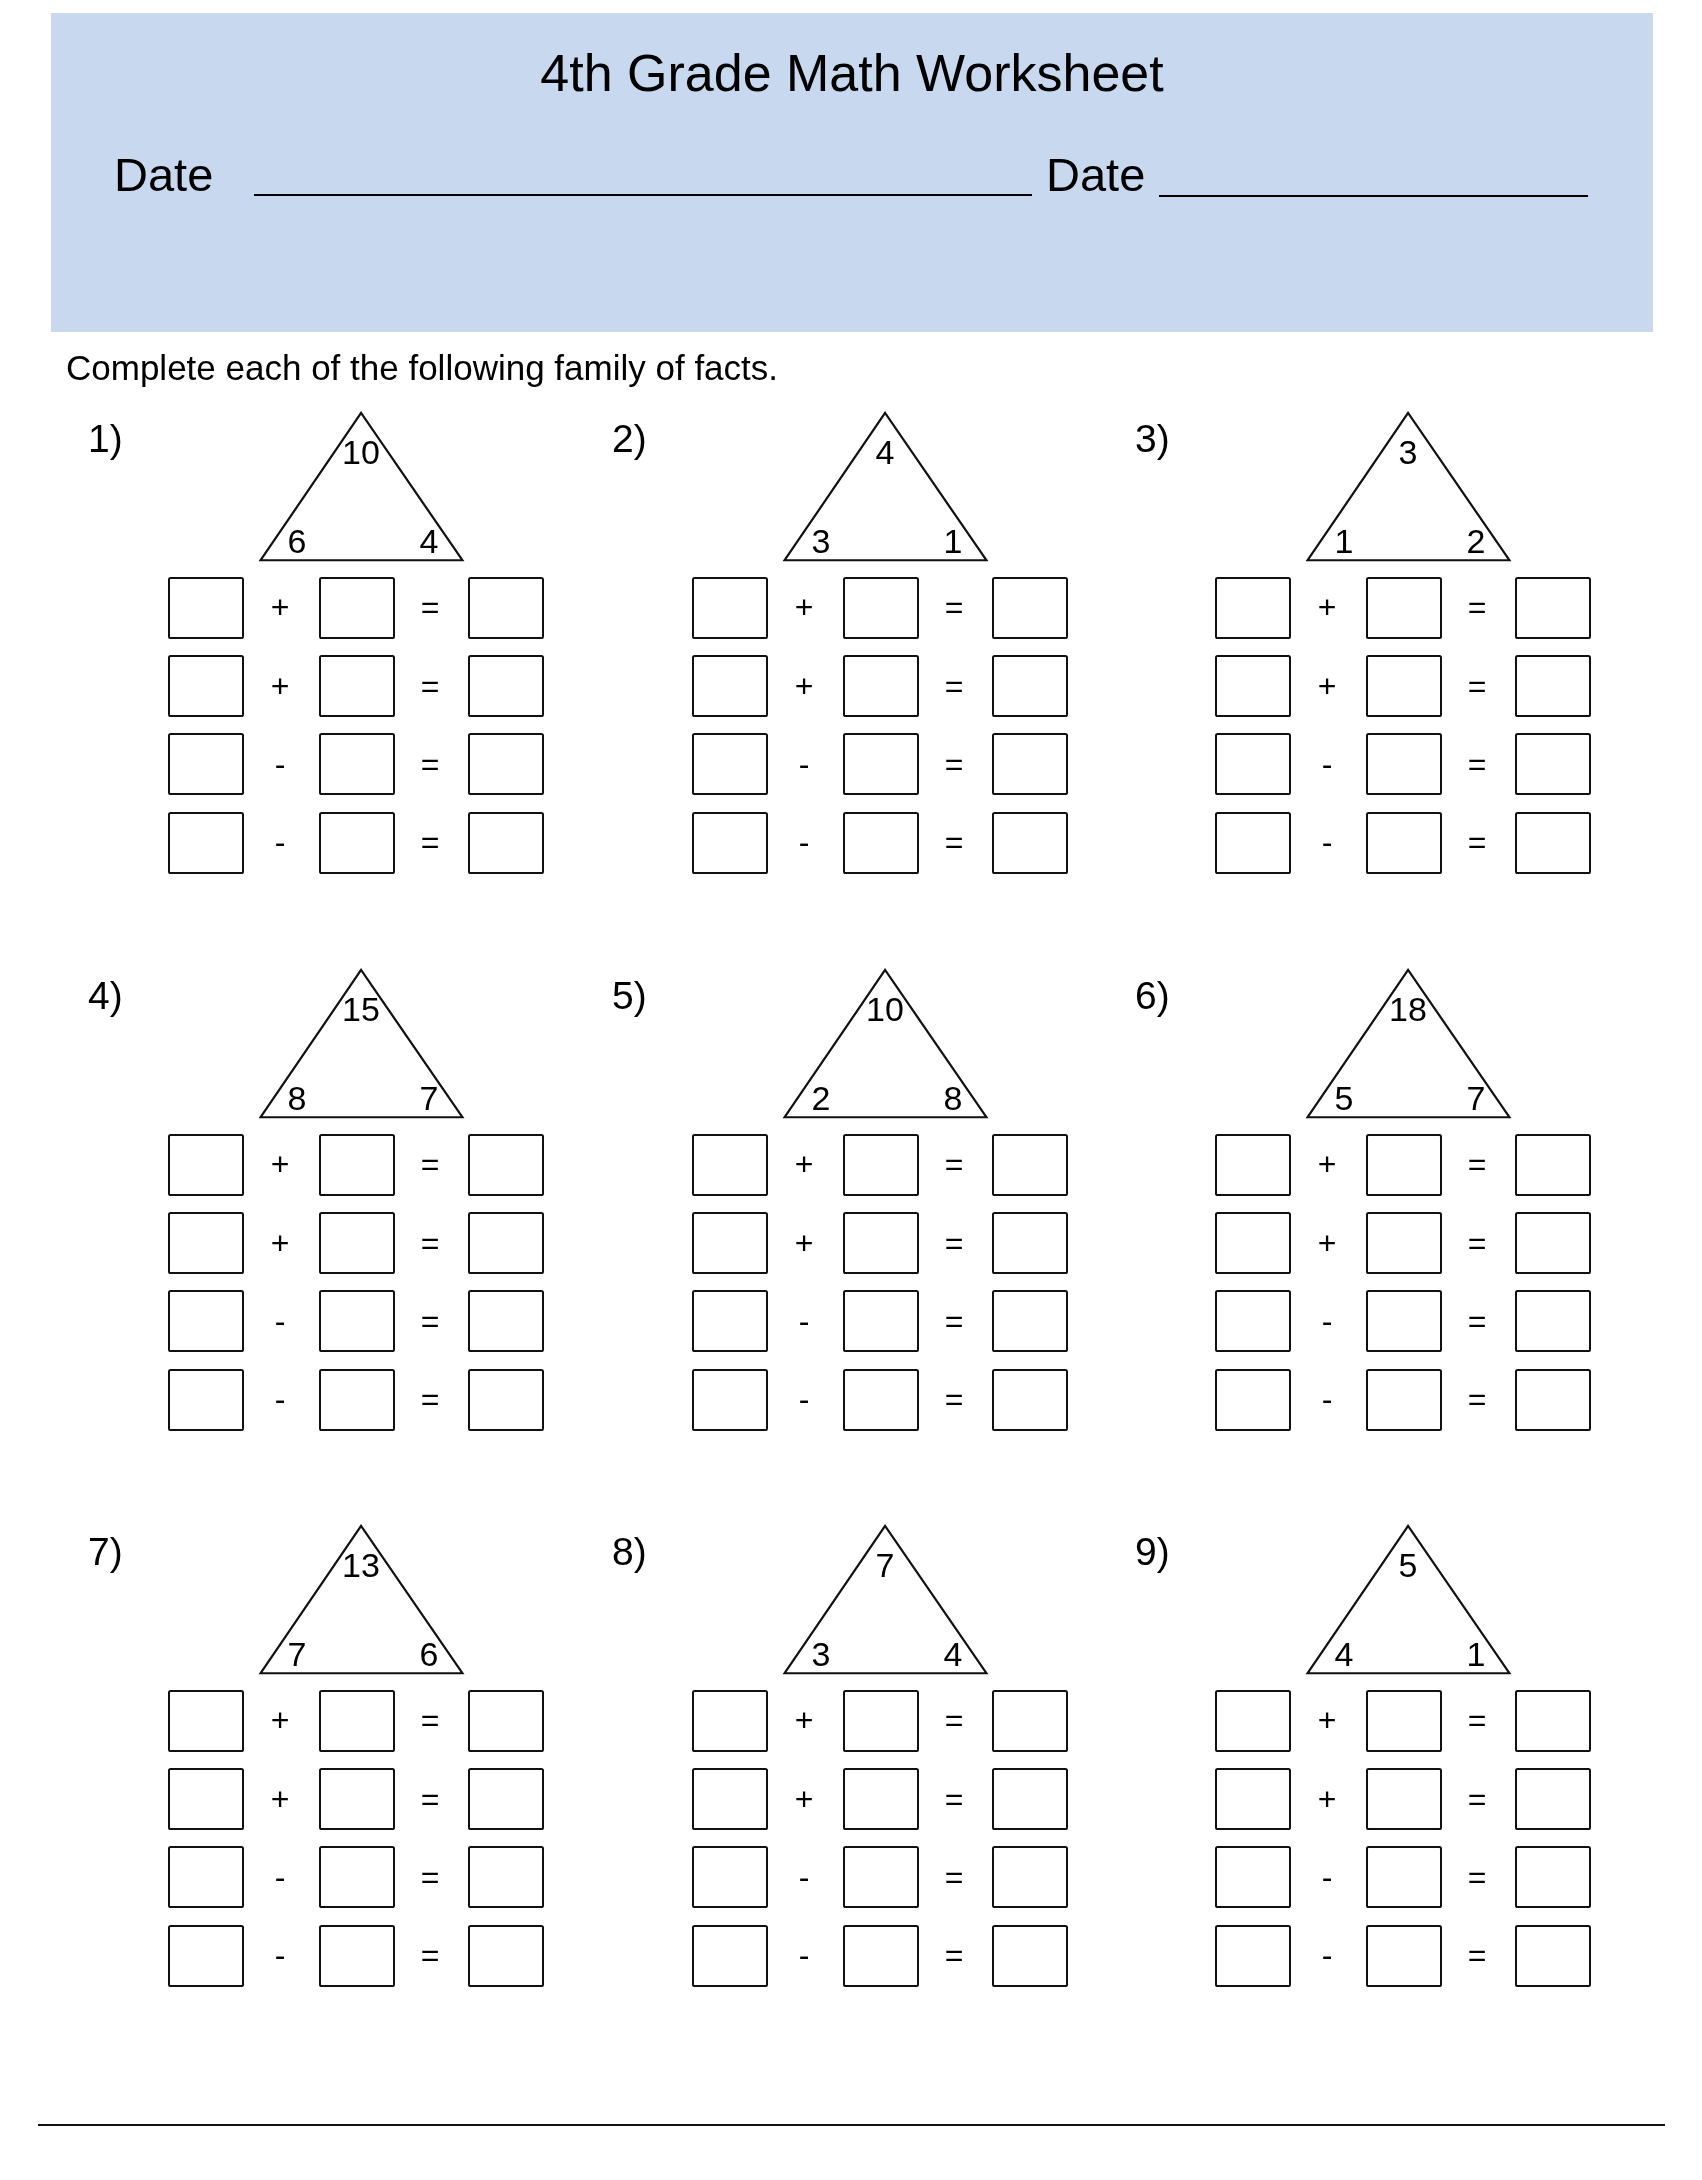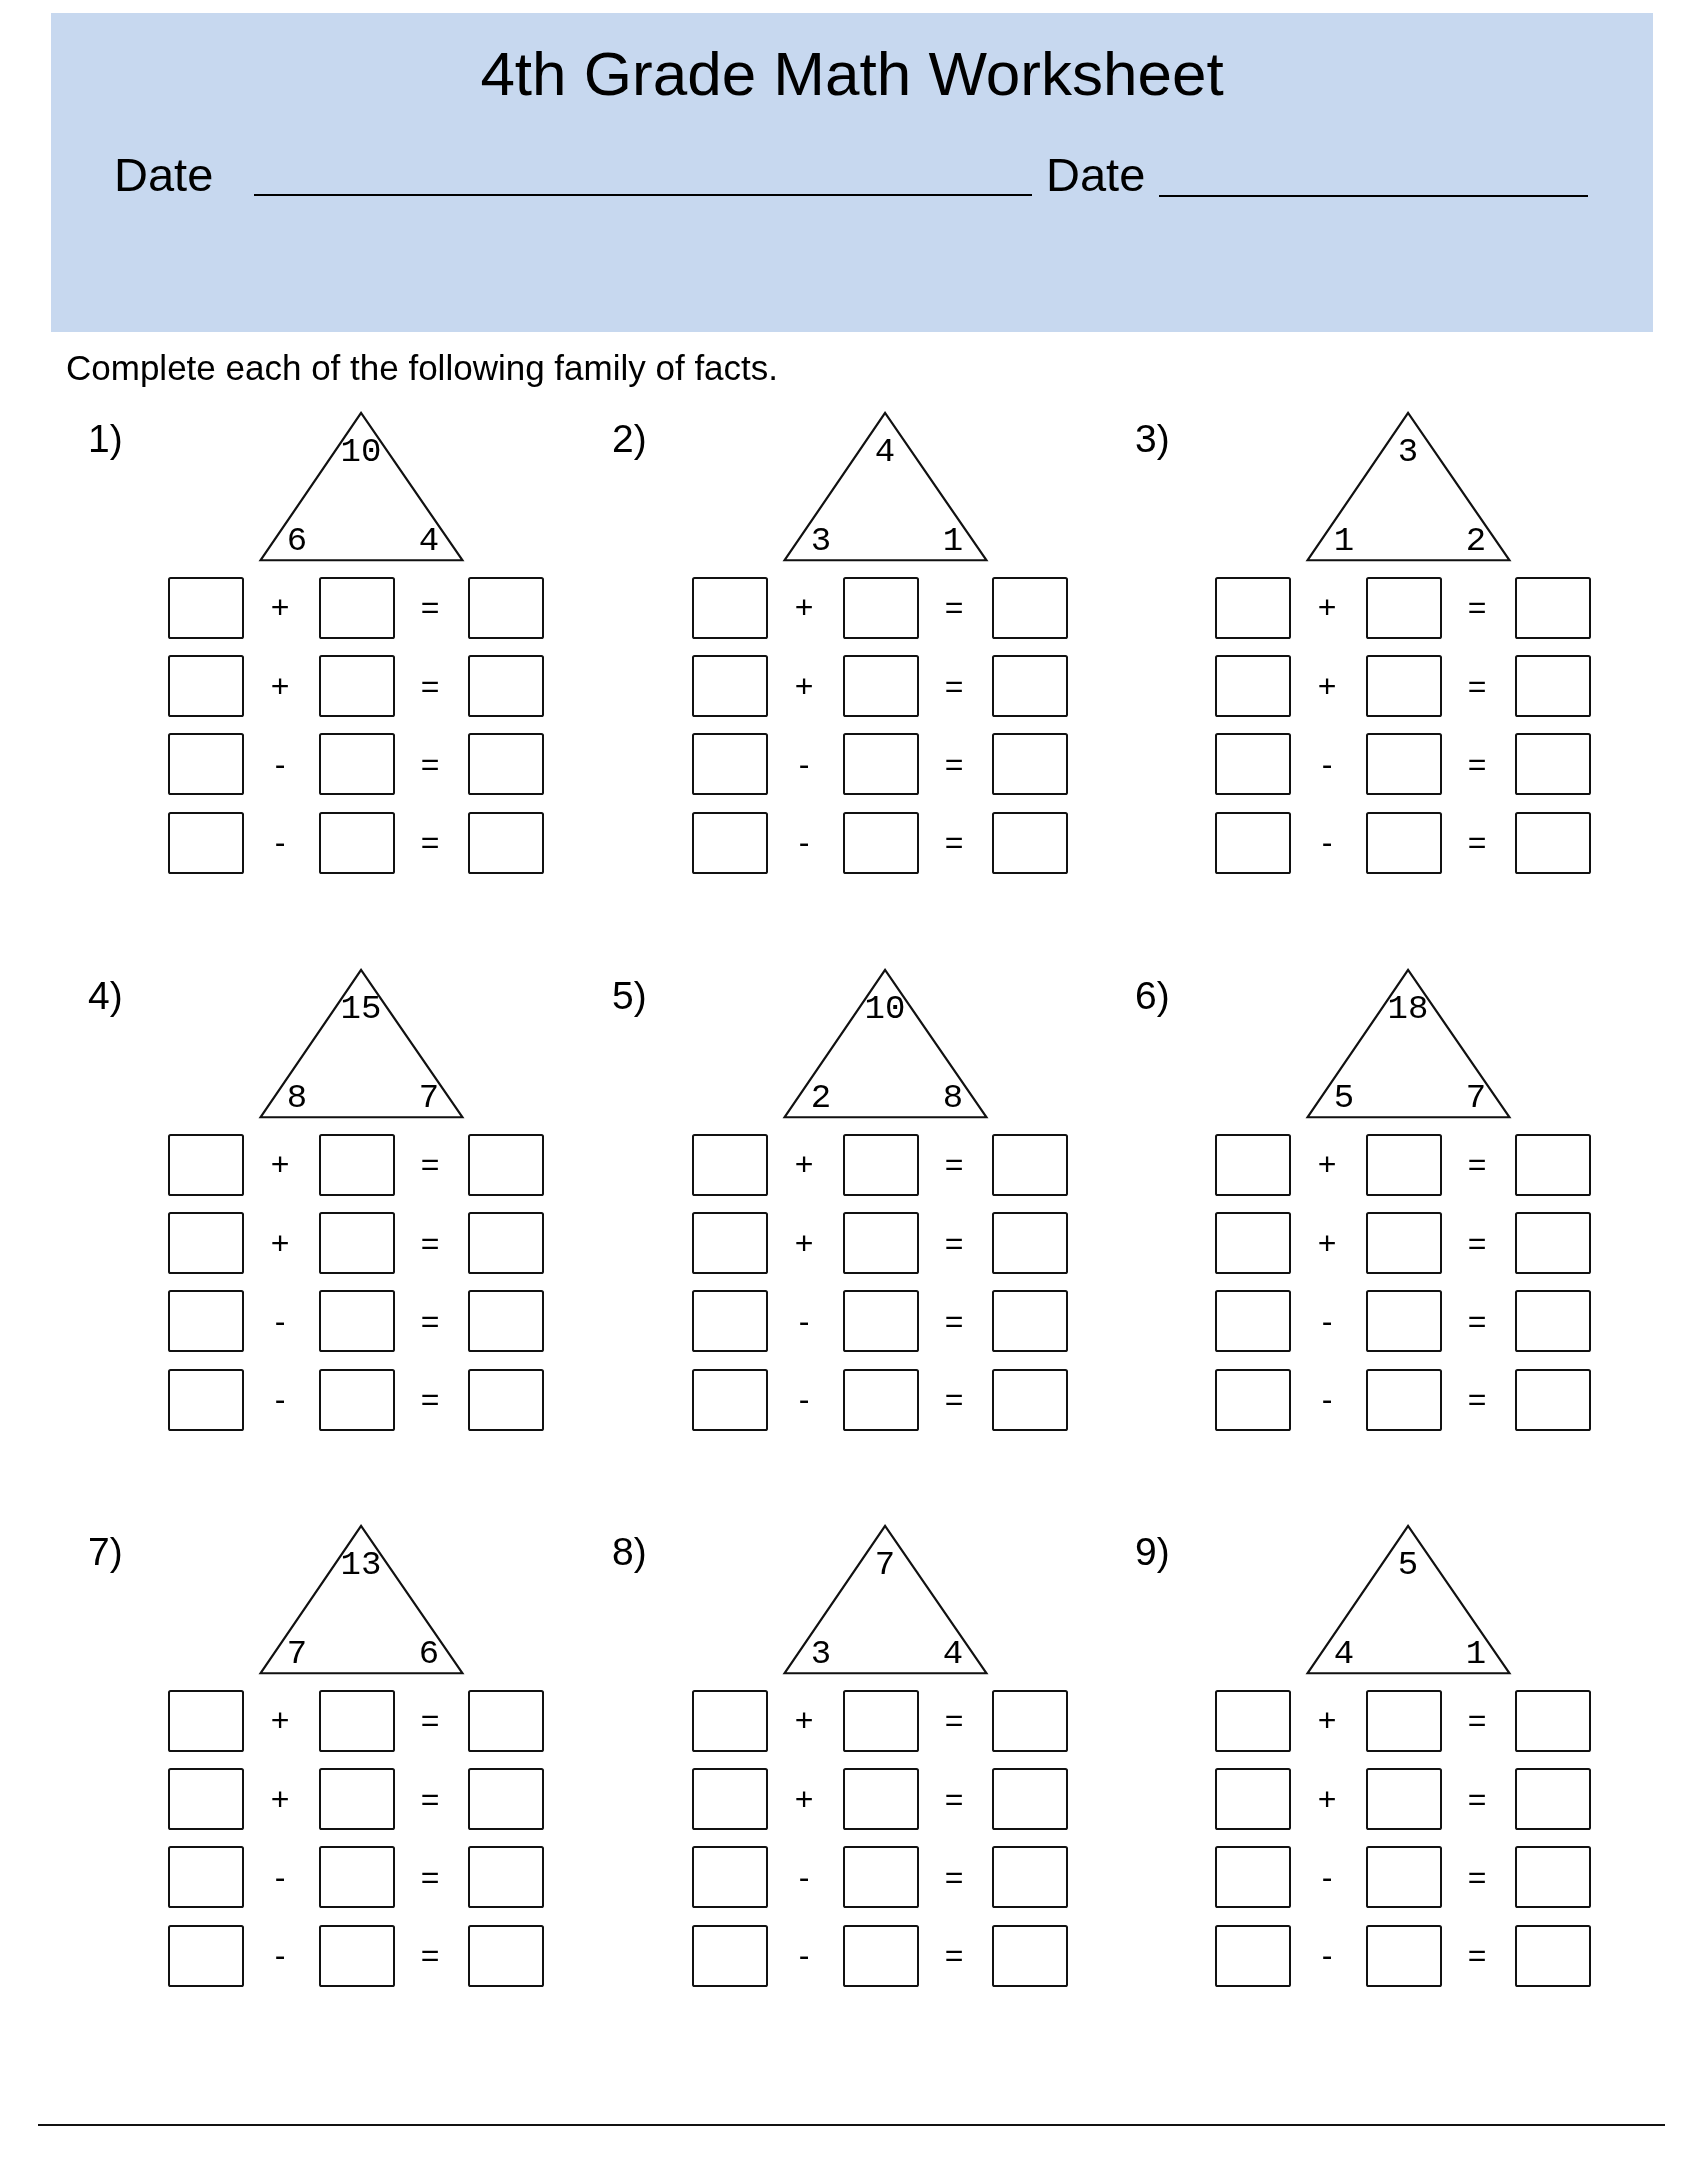--- a/index.html
+++ b/index.html
@@ -6,21 +6,21 @@
   body {
     width: 1703px; height: 2181px; position: relative; overflow: hidden;
     font-family: "Liberation Sans", "DejaVu Sans", sans-serif; color: #000;
   }
   .header-band {
     position: absolute; left: 51px; top: 12.8px; width: 1602px; height: 319px;
     background: #c7d8ef;
   }
   .title {
     position: absolute; left: 0; right: 0; top: 34px; text-align: center;
-    font-size: 62px; line-height: 53px;
+    font-size: 52px; line-height: 53px;
   }
   .name-label {
     position: absolute; left: 63px; top: 134px; font-size: 47px; line-height: 55px;
   }
   .name-line {
     position: absolute; left: 203px; top: 181px; width: 778px; height: 0;
     border-top: 2.6px solid #000;
   }
   .date-label {
     position: absolute; left: 995px; top: 134px; font-size: 47px; line-height: 55px;
@@ -42,21 +42,20 @@
   }
   .problem .plabel {
     position: absolute; left: 88px; top: 417px; font-size: 39px; line-height: 44px;
   }
   .problem svg.tri {
     position: absolute; left: 0; top: 0; overflow: visible;
   }
   .num {
     position: absolute; font-size: 34px; line-height: 34px; width: 68px;
     text-align: center;
-    font-family: Liberation Mono, monospace;
   }
   .box {
     position: absolute; width: 72px; height: 58px;
     border: 2.2px solid #111; border-radius: 2.6px; background: #fff;
   }
   .op {
     position: absolute; width: 34px; text-align: center;
     font-size: 32px; line-height: 34px;
   }
   .footer-line {

